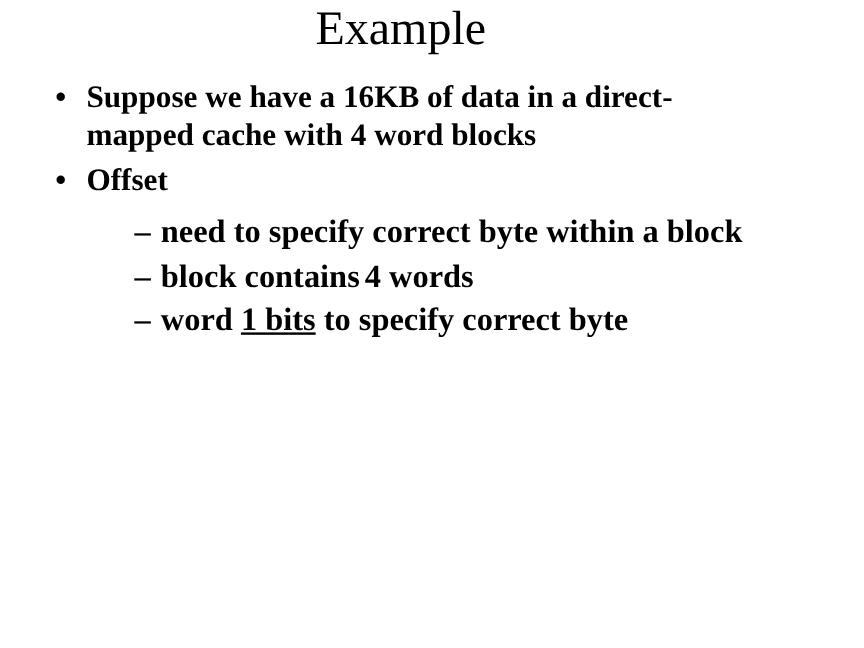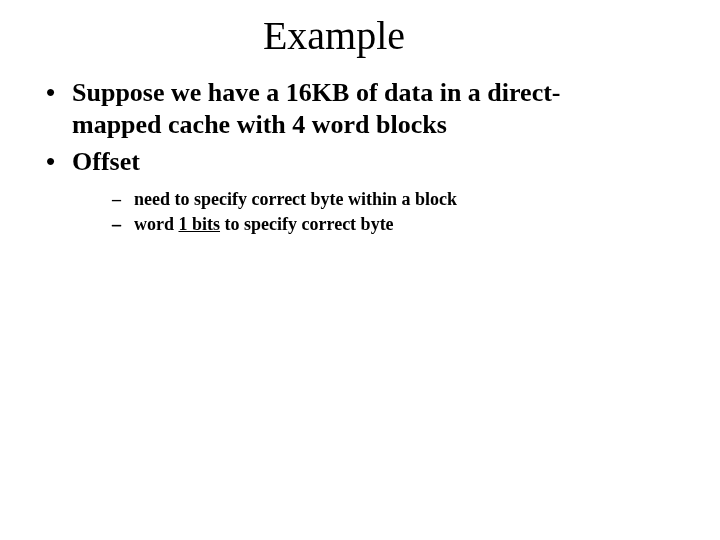--- a/index.html
+++ b/index.html
@@ -8,21 +8,21 @@
     width: 720px;
     height: 540px;
     background: #fff;
     font-family: "Times New Roman", Times, serif;
     color: #000;
   }
   .slide {
     width: 668px;
     height: 540px;
     box-sizing: border-box;
-    padding: 12px 40px 0 40px;
+    padding: 0 40px 0 40px;
   }
   .title {
     text-align: center;
     font-size: 40px;
     margin: 0 0 18px 0;
     font-weight: normal;
   }
   ul.top {
     list-style: none;
     padding: 0;
@@ -39,21 +39,21 @@
   ul.top > li::before {
     content: "•";
     position: absolute;
     left: 0;
     top: 0;
   }
   ul.sub {
     list-style: none;
     padding: 0;
     margin: 10px 0 0 40px;
-    font-size: 18px;
+    font-size: 27px;
     line-height: 1.28;
   }
   ul.sub > li {
     position: relative;
     padding-left: 22px;
     margin-bottom: 2px;
   }
   ul.sub > li::before {
     content: "–";
     position: absolute;
@@ -80,20 +80,24 @@
       <span>Suppose we have a 16KB of data in a direct-mapped cache with 4 word blocks</span>
     </li>
     <li>
       <span>Offset</span>
 
       <ul class="sub">
         <li>
           <span>need to specify correct byte within a block</span>
         </li>
         <li>
+          <div class="row">
+            <span class="label">block contains</span>
+            <span class="val">4 words</span>
+          </div>
         </li>
         <li>
           <span>word </span><span class="ul-text">1 bits</span><span> to specify correct byte</span>
         </li>
       </ul>
     </li>
   </ul>
 </div>
 
 </body></html>

